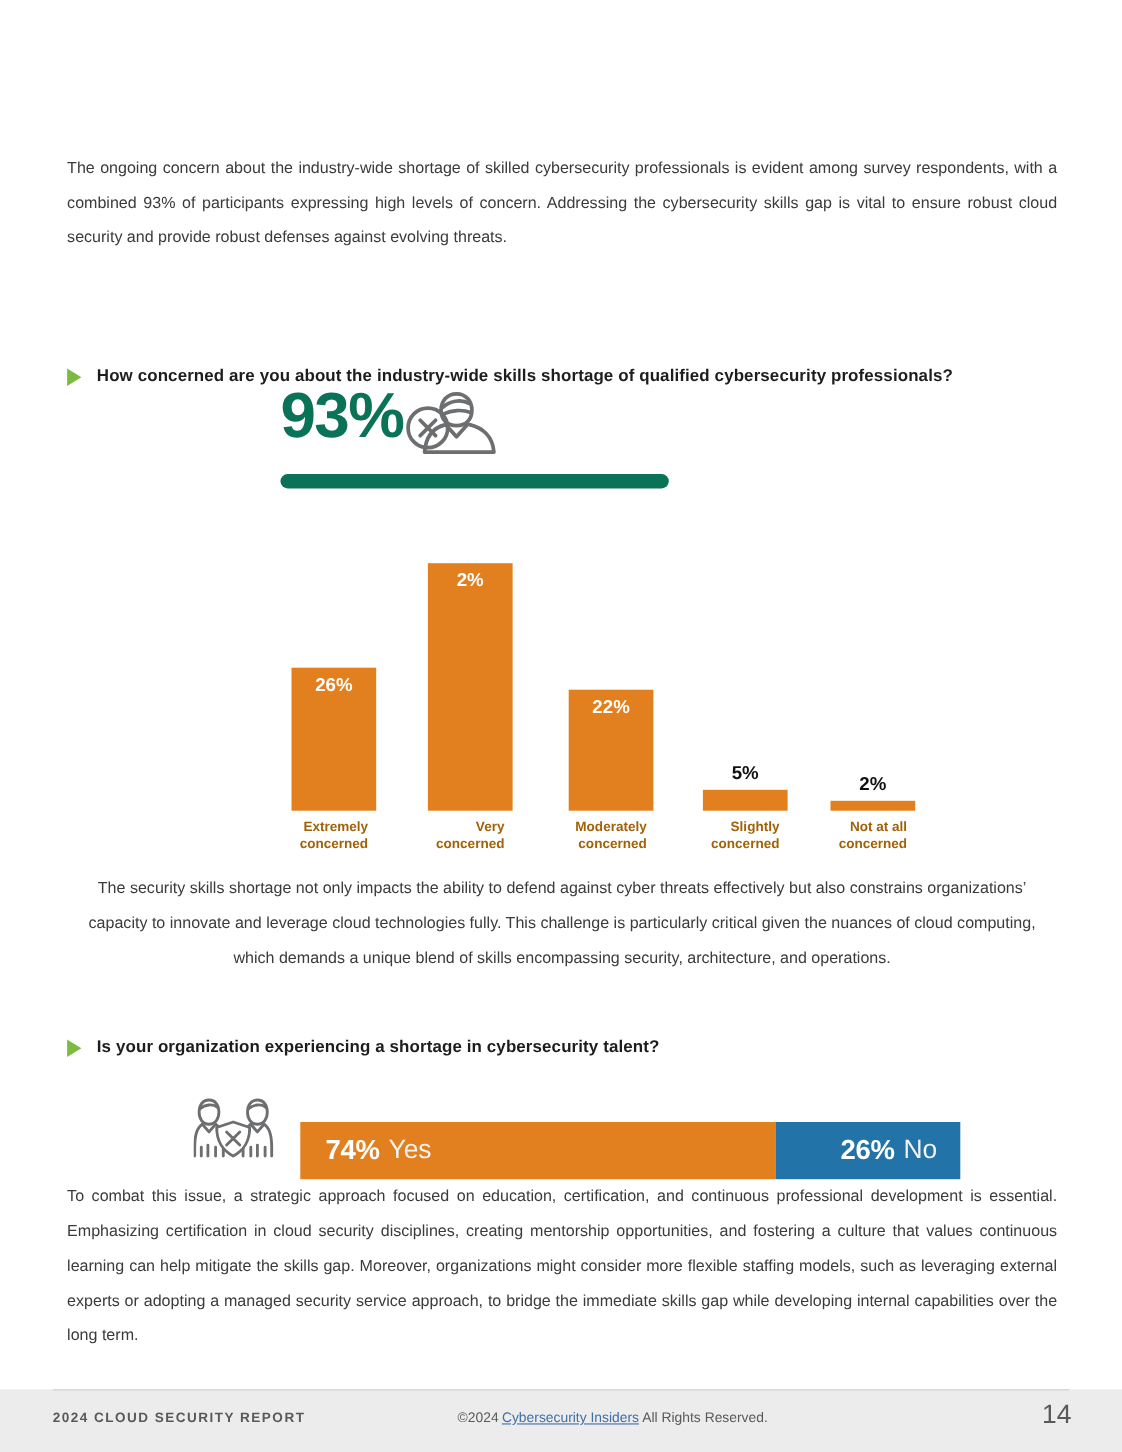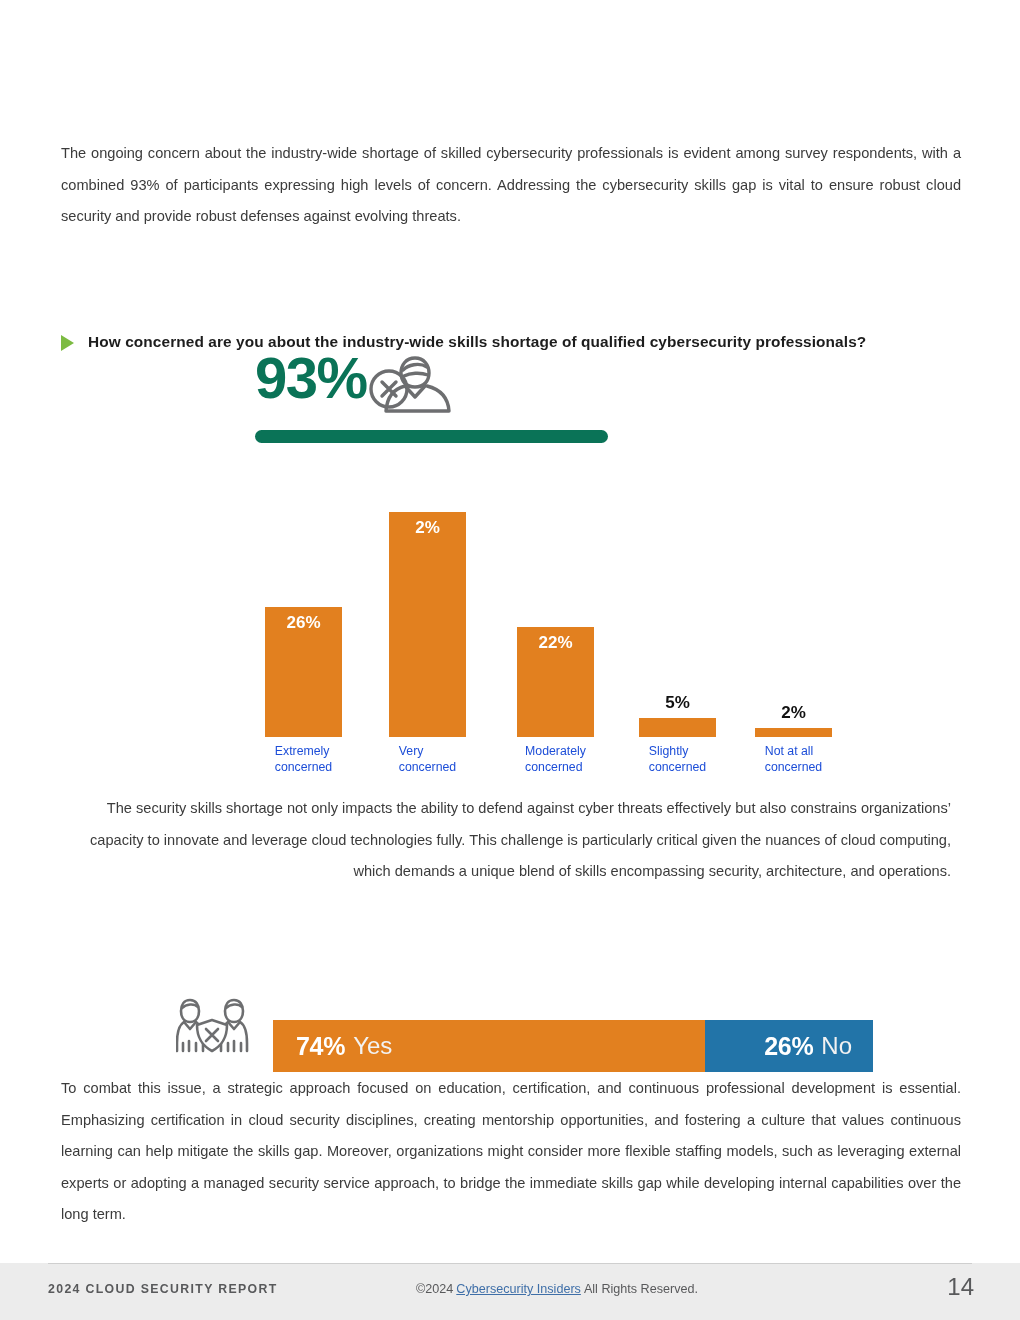--- a/index.html
+++ b/index.html
@@ -18,21 +18,21 @@
     color:#0a7a55; line-height:1.2; white-space:nowrap;
   }
 
   
   .para {
     position:absolute;
     font-size:14.6px; line-height:31.5px; color:#3b3b3b;
     text-align:justify; text-justify:inter-word;
   }
   #para-intro { left:61px; top:138px; width:900px; }
-  #para-middle { left:51px; top:793px; width:900px; text-align:right; }
+  #para-middle { left:61px; top:793px; width:900px; text-align:center; }
   #para-closing { left:61px; top:1073px; width:900px; }
 
   
   .question-row { position:absolute; display:flex; align-items:flex-start; }
   #q1-row { left:61px; top:283px; width:820px;margin-top:48px; }
   #q2-row { left:61px; top:941px; width:820px; }
   .arrow-bullet {
     width:0; height:0; flex:0 0 auto;
     border-left:13px solid #7cbb42;
     border-top:8.5px solid transparent;
@@ -70,21 +70,21 @@
   .bar-value-out {
     font-size:17px; font-weight:bold; color:#111; margin-bottom:5px;
   }
   .bar-rect { width:77px; background:#e2801f; position:relative; }
   .bar-value-in {
     position:absolute; top:6px; left:0; right:0; text-align:center;
     font-size:17px; font-weight:bold; color:#ffffff;
   }
   .bar-label {
     margin-top:7px; font-size:12.3px; line-height:15.5px;
-    color:#1d4ed8; text-align:left; white-space:pre-line;
+    color:#a16207; text-align:right; white-space:pre-line;font-weight:bold;
   }
 
   
   .yn-wrap { position:absolute; left:176px; top:982px; display:flex; align-items:center; }
   .people-shield-icon { flex:0 0 auto; margin-right:17px; }
   .yn-bar { display:flex; height:52px; width:600px;margin-top:38px; }
   .yn-seg { display:flex; align-items:center; height:100%; }
   .yn-yes { background:#e2801f; flex:0 0 432px; padding-left:23px; }
   .yn-no  { background:#2274a8; flex:0 0 168px; justify-content:flex-end; padding-right:21px; }
   .yn-pct { font-size:25px; font-weight:bold; color:#fff; letter-spacing:-0.3px; }
@@ -189,20 +189,24 @@
       <div class="bar-value-out">2%</div>
       <div class="bar-rect" style="height:9px;"></div>
       <div class="bar-label">Not at all
 concerned</div>
     </div>
 
   </div>
 
   <p class="para" id="para-middle">The security skills shortage not only impacts the ability to defend against cyber threats effectively but also constrains organizations’ capacity to innovate and leverage cloud technologies fully. This challenge is particularly critical  given the nuances of cloud computing, which demands a unique blend of skills encompassing security, architecture, and operations.</p>
 
+  <div class="question-row" id="q2-row">
+    <span class="arrow-bullet"></span>
+    <span class="question-text">Is your organization experiencing a shortage in cybersecurity talent?</span>
+  </div>
 
   <div class="yn-wrap">
     <span class="people-shield-icon">
       <svg width="80" height="62" viewBox="0 0 80 62" fill="none" stroke="#6d6e70" stroke-width="2.6" stroke-linecap="round" stroke-linejoin="round">
 
         <path d="M14 6 C8 6 5 11 5 17 C5 23 8 28 14 28 C20 28 23 23 23 17 C23 11 20 6 14 6 Z"></path>
         <path d="M6 14 C10 10 18 9 22 13"></path>
 
         <path d="M8 28 L14 35 L20 28"></path>
         <path d="M8 28 C3 31 1 37 1 49 L1 57 M27 49 L27 57"></path>

